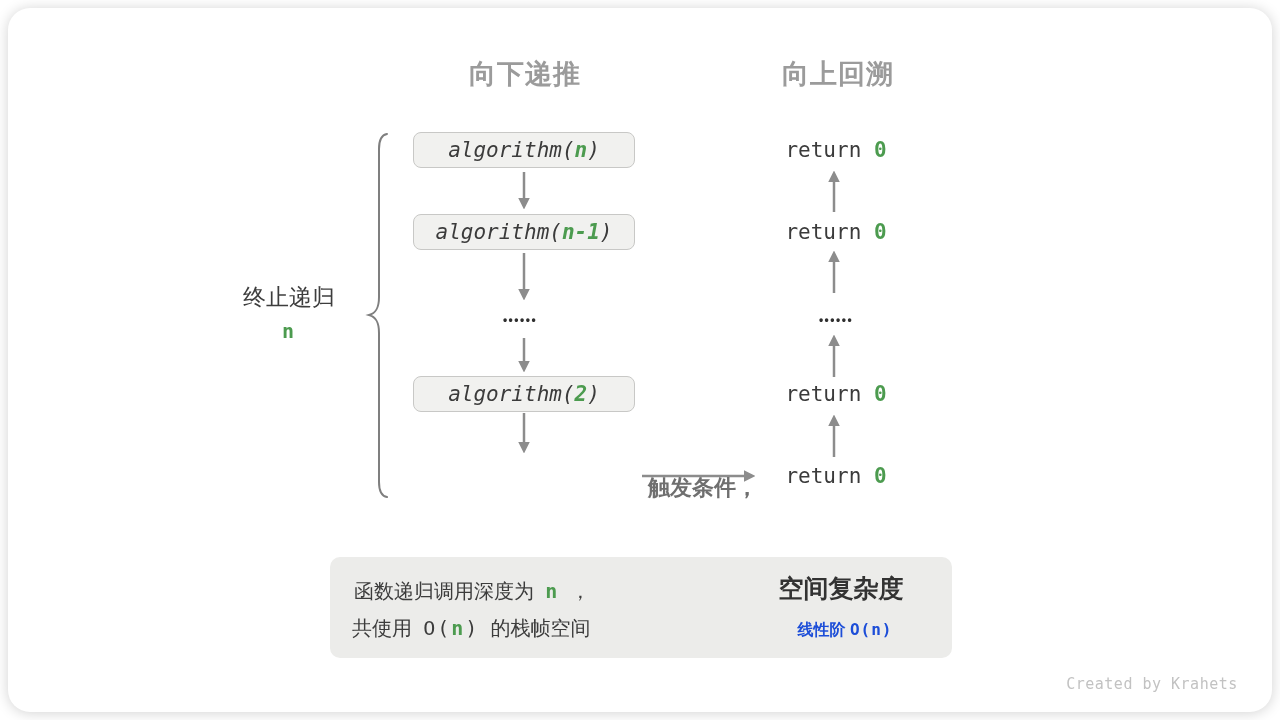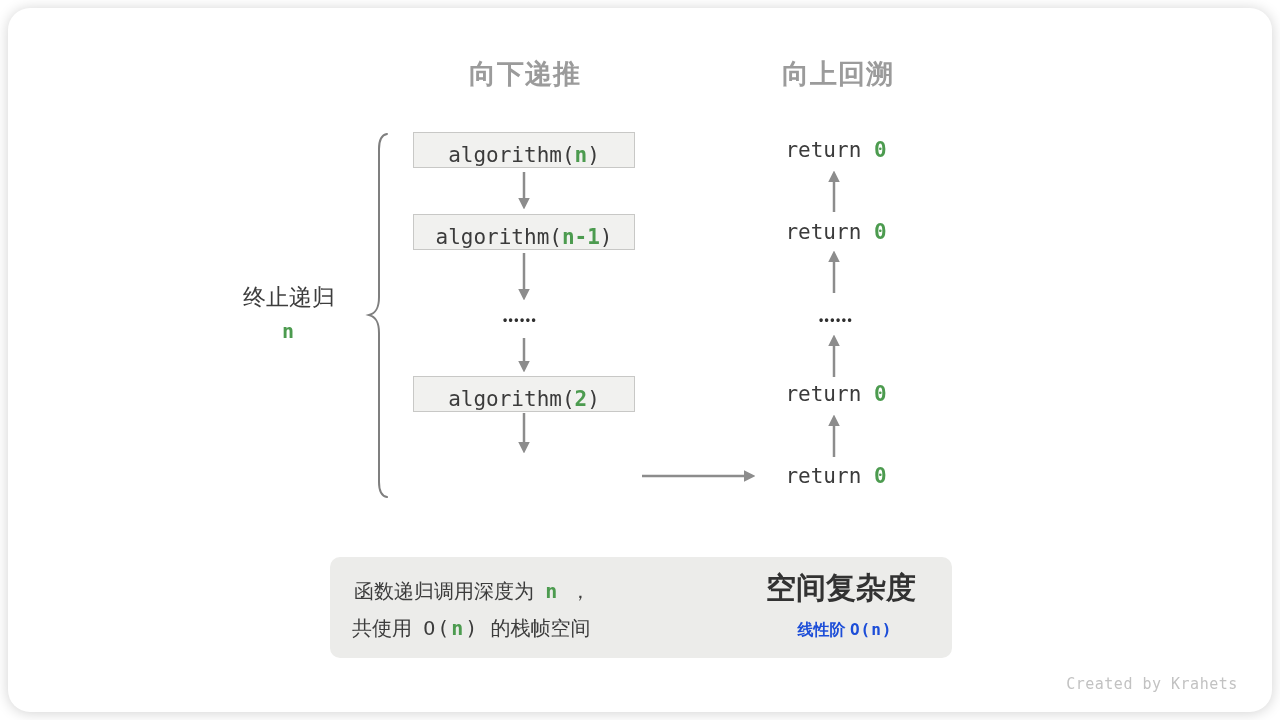--- a/index.html
+++ b/index.html
@@ -7,34 +7,34 @@
          font-family:"Liberation Sans",sans-serif;}
   .card{position:absolute;left:8px;top:8px;right:8px;bottom:8px;background:#ffffff;
         border-radius:22px;box-shadow:0 1px 14px rgba(0,0,0,0.18);}
   svg.layer{position:absolute;left:0;top:0;width:1280px;height:720px;pointer-events:none;}
   .abs{position:absolute;transform:translate(-50%,-50%);white-space:pre;}
   .hdr{font-size:27px;font-weight:700;color:#9b9b9b;letter-spacing:1px;}
   .code{font-family:"DejaVu Sans Mono","Liberation Mono",monospace;font-size:21px;
         color:#3b3b3b;white-space:pre;}
   .green{color:#4c9b4f;font-weight:700;}
   .code-box{position:absolute;transform:translate(-50%,-50%);width:222px;height:36px;
-            background:#f1f1ef;border:1.5px solid #c8c8c6;border-radius:0;
-            display:flex;align-items:flex-end;justify-content:center;box-sizing:border-box;}
+            background:#f1f1ef;border:1.5px solid #c8c8c6;border-radius:8px;
+            display:flex;align-items:center;justify-content:center;box-sizing:border-box;font-style:italic;}
   .dots{font-size:12px;letter-spacing:1.5px;color:#2f2f2f;font-weight:700;}
   .depth-cjk{font-size:23px;color:#3d3d3d;}
   .depth-n{font-family:"DejaVu Sans Mono","Liberation Mono",monospace;font-size:20px;}
   .trigger{position:absolute;left:648px;top:403px;font-size:22px;font-weight:700;
            color:#6f6f6f;line-height:34px;white-space:pre;}
   .sum-box{position:absolute;left:330px;top:557px;width:622px;height:101px;
            background:#ececea;border-radius:10px;}
   .sum-line{position:absolute;transform:translateY(-50%);font-size:20px;color:#3c3c3c;
             white-space:pre;}
   .sum-mono{font-family:"DejaVu Sans Mono","Liberation Mono",monospace;font-size:20px;
             letter-spacing:2px;}
-  .res-title{font-size:30px;font-weight:700;color:#323232;}
+  .res-title{font-size:25px;font-weight:700;color:#323232;}
   .res-val{font-size:16px;font-weight:700;color:#1d4ed8;}
   .res-mono{font-family:"DejaVu Sans Mono","Liberation Mono",monospace;font-weight:700;
             letter-spacing:1px;}
   .credit{font-family:"DejaVu Sans Mono","Liberation Mono",monospace;font-size:15px;
           color:#c2c2c2;letter-spacing:0.5px;}
 </style>
 </head>
 <body>
 
 <div id="stage">
@@ -80,20 +80,24 @@
 
   <div class="abs code" style="left:836px;top:150px"><span>return </span><span class="green">0</span></div>
   <div class="abs code" style="left:836px;top:232px"><span>return </span><span class="green">0</span></div>
   <div class="abs dots" style="left:836px;top:320px">••••••</div>
   <div class="abs code" style="left:836px;top:394px"><span>return </span><span class="green">0</span></div>
   <div class="abs code" style="left:836px;top:476px"><span>return </span><span class="green">0</span></div>
 
   <div class="abs depth-cjk" style="left:289px;top:297px">终止递归</div>
   <div class="abs depth-n green" style="left:288px;top:331px">n</div>
 
+  <div class="trigger">
+    <div>触发条件，</div>
+    <div>终止递归</div>
+  </div>
 
   <div class="sum-box"></div>
   <div class="sum-line" style="left:354px;top:591px"><span>函数递归调用深度为  </span><span class="sum-mono green">n</span><span>  ，</span></div>
   <div class="sum-line" style="left:352px;top:628px"><span>共使用  </span><span class="sum-mono">O(</span><span class="sum-mono green">n</span><span class="sum-mono">)</span><span>  的栈帧空间</span></div>
   <div class="abs res-title" style="left:841px;top:588px">空间复杂度</div>
   <div class="abs res-val" style="left:845px;top:630px"><span>线性阶 </span><span class="res-mono">O(</span><span class="res-mono">n</span><span class="res-mono">)</span></div>
 
   <div class="abs credit" style="left:1152px;top:684px">Created by Krahets</div>
 </div>
 

